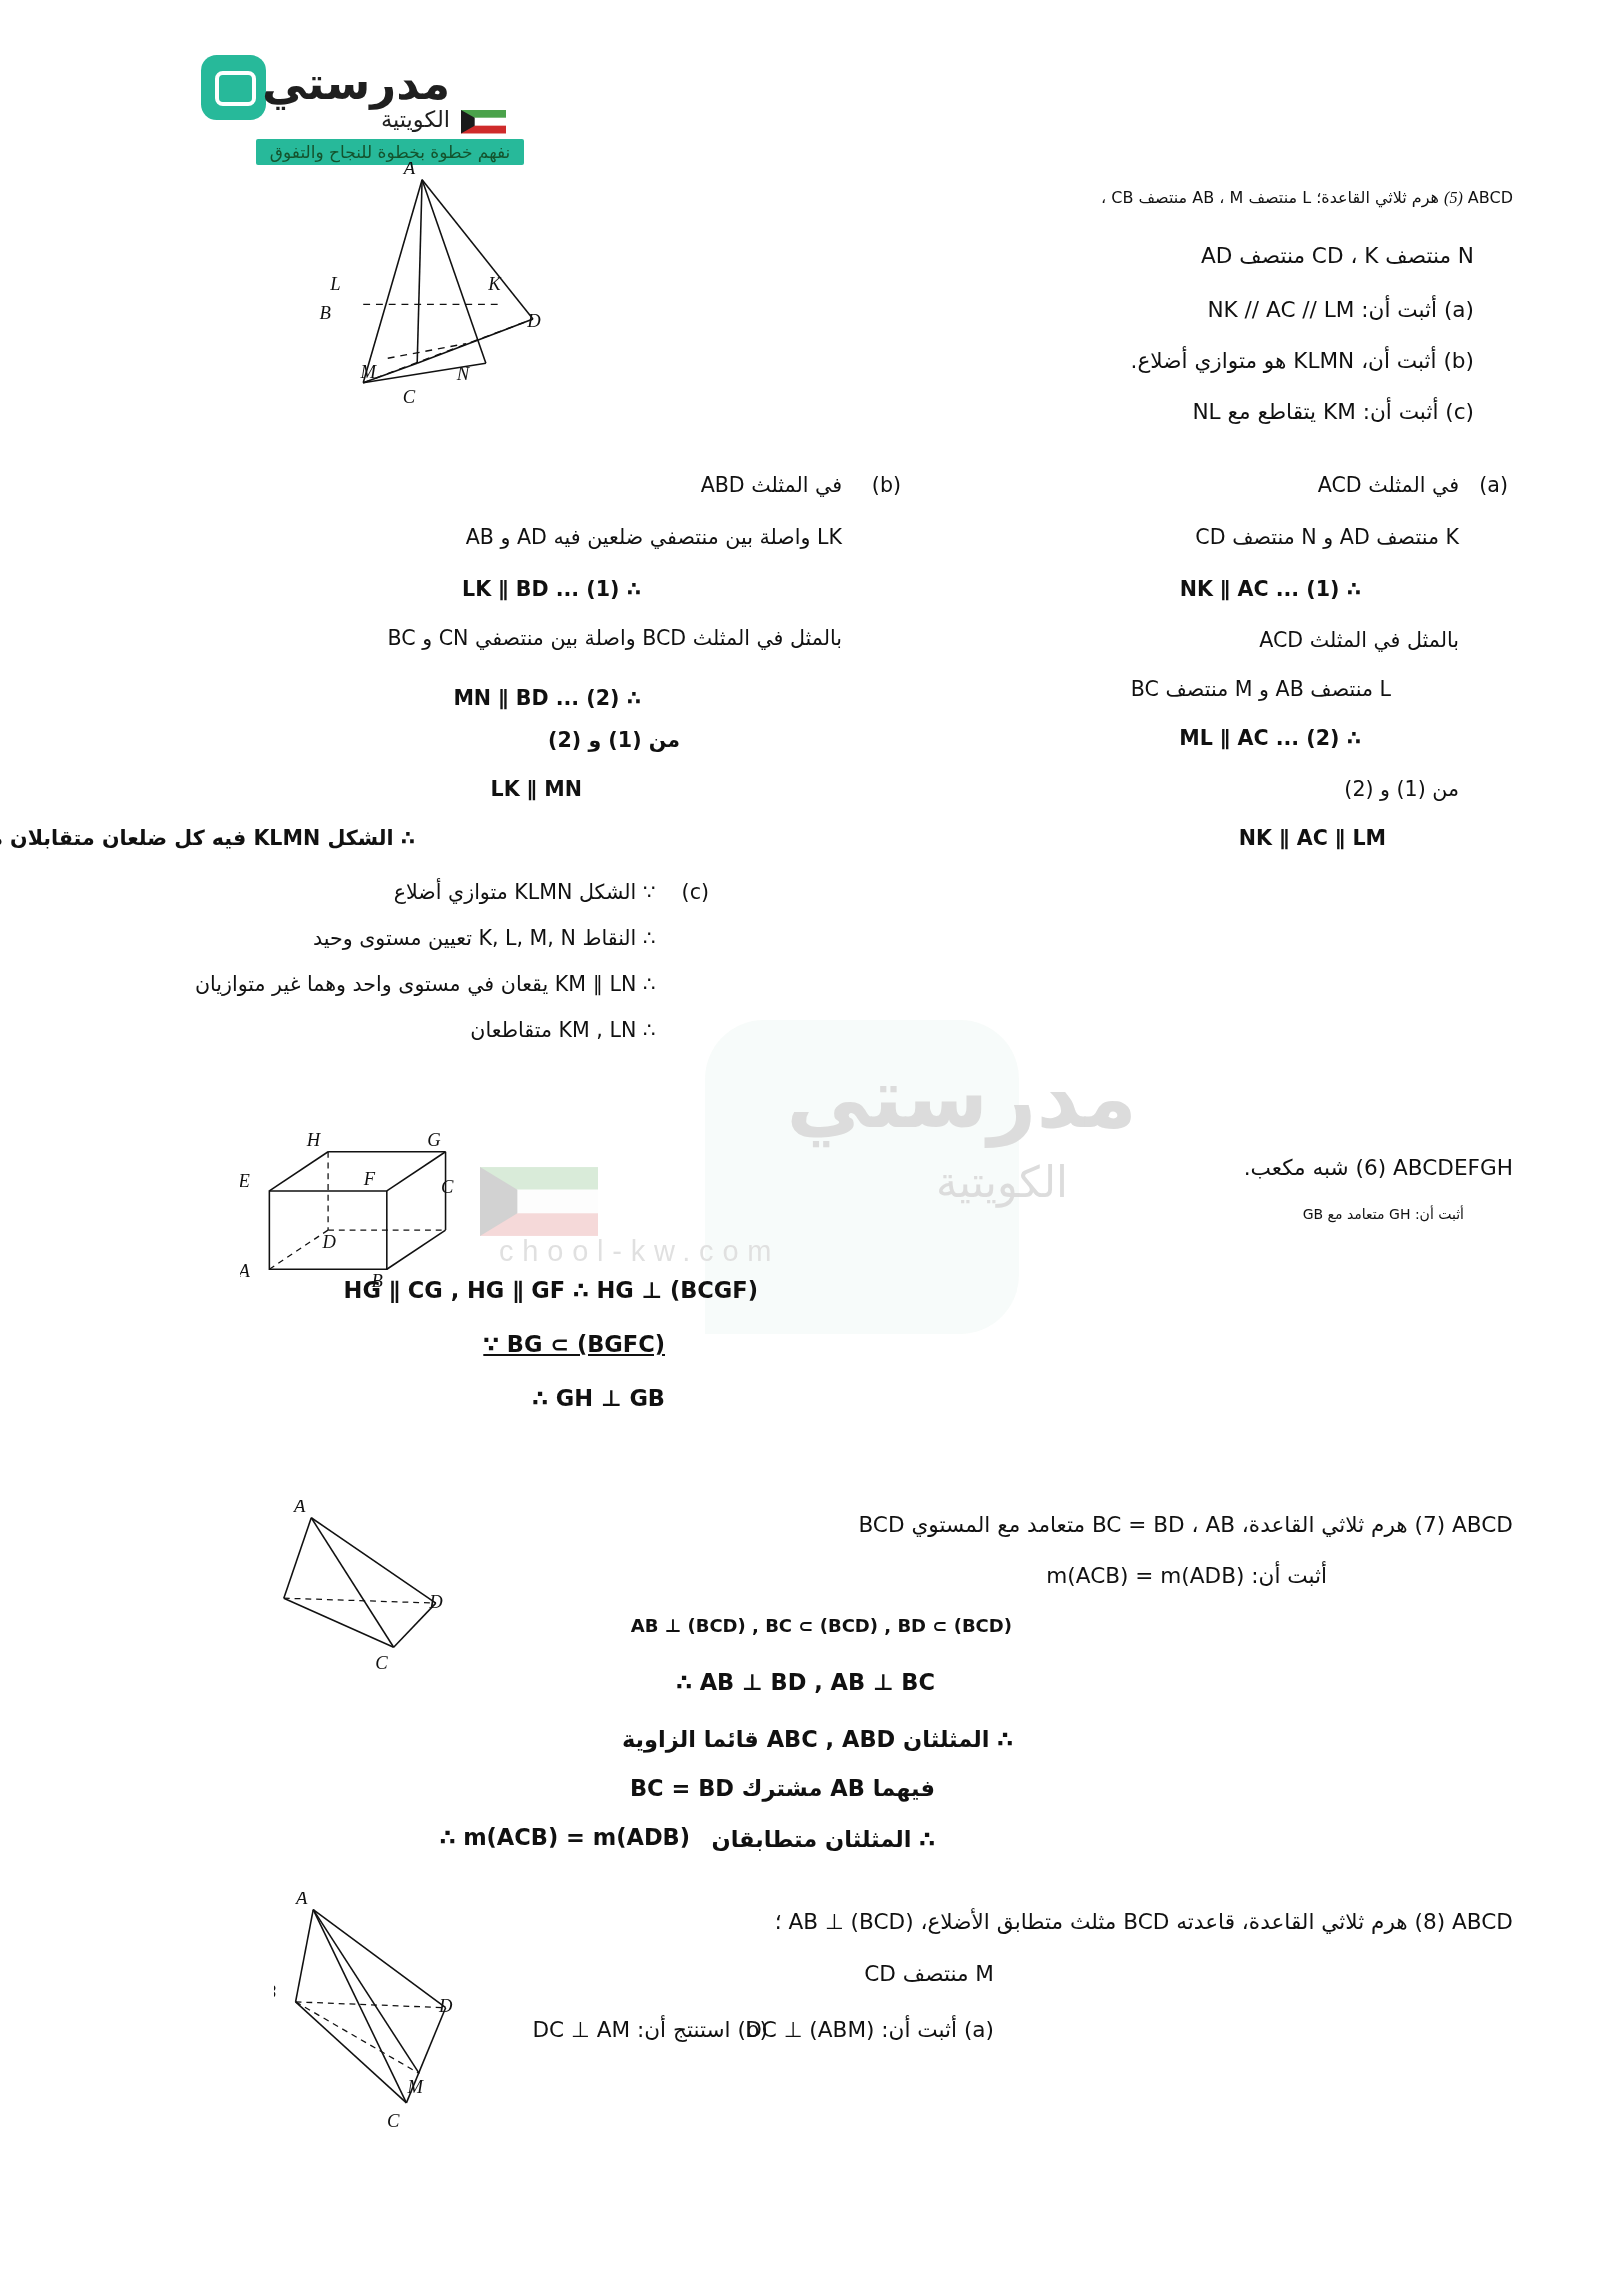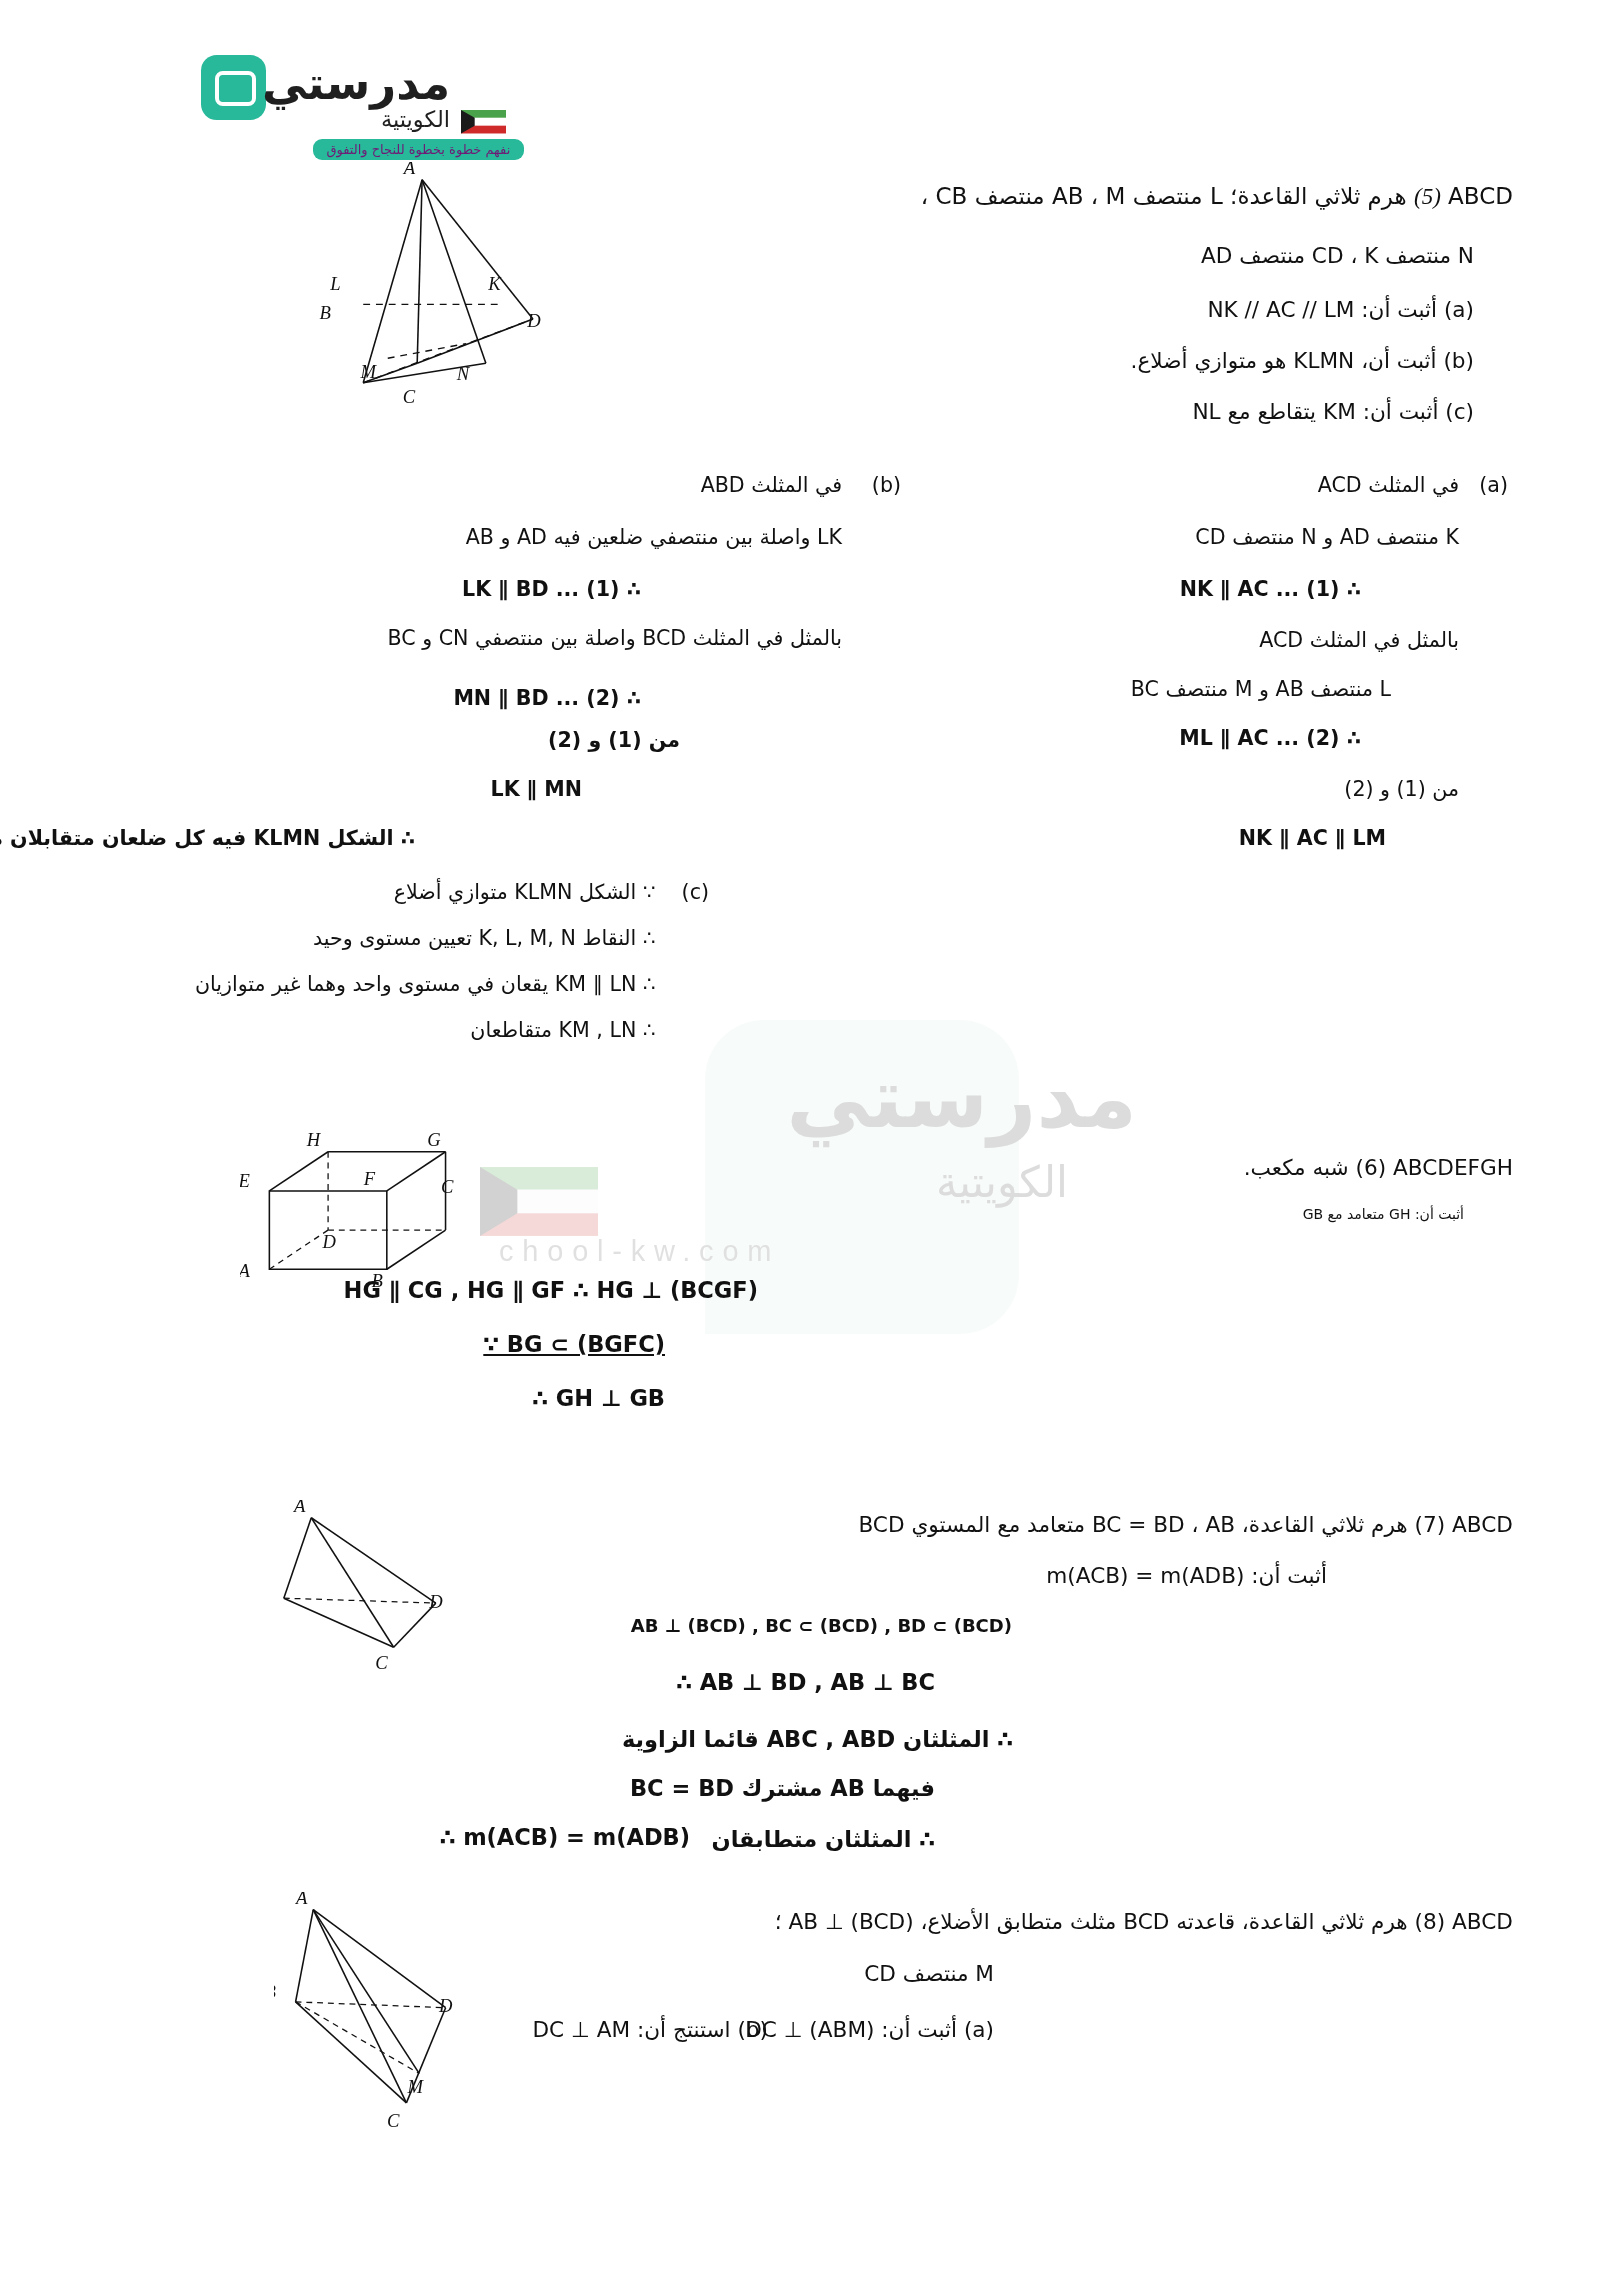--- a/index.html
+++ b/index.html
@@ -82,23 +82,23 @@
     position: absolute; left: 0px; top: 5.9px;
     width: 65px; height: 65px; border-radius: 15.7px;
     background: #27b99a;
   }
   .logo-badge:after{
     content:""; position:absolute; left:13.7px; top:15.7px;
     width:33px; height:27.4px; border:4.9px solid #fff; border-radius:7.8px;
   }
   .logo-tagline {
     position: absolute; right: 0px; top: 90px;
-    background: #27b99a; color: #701a75;
-    font-family: "DejaVu Sans", sans-serif;
-    font-size: 13px; padding: 2.9px 13.7px; border-radius: 9px;
+    background: #27b99a; color: #14532d;
+    font-family: "DejaVu Sans", sans-serif;
+    font-size: 17px; padding: 2.9px 13.7px; border-radius: 2px;
     white-space: nowrap;
   }
   .logo-flag { position:absolute; right: 17.6px; top: 61px; width: 45px; height: 23.5px; }
 
   
   .t {
     position: absolute;
     font-size: 20.6px;
     line-height: 1.5;
     white-space: nowrap;
@@ -136,21 +136,21 @@
     <div class="logo-ar2">الكويتية</div>
     <svg class="logo-flag" viewBox="0 0 46 24">
       <rect x="0" y="0" width="46" height="8" fill="#4aa24a"></rect>
       <rect x="0" y="8" width="46" height="8" fill="#ffffff"></rect>
       <rect x="0" y="16" width="46" height="8" fill="#cf2b2b"></rect>
       <polygon points="0,0 14,8 14,16 0,24" fill="#1a1a1a"></polygon>
     </svg>
     <div class="logo-tagline">نفهم خطوة بخطوة للنجاح والتفوق</div>
   </div>
 
-  <div class="t" style="right:108px; top:179px; font-size:23px;">
+  <div class="t" style="right:108px; top:186px; font-size:16px;">
     <span class="ltr mth" style="font-weight:normal;">(5)</span>
     <span>ABCD هرم ثلاثي القاعدة؛ L منتصف AB ، M منتصف CB ،</span>
   </div>
   <div class="t" style="right:147px; top:240px; font-size:21.6px;">N منتصف CD ، K منتصف AD</div>
   <div class="t" style="right:147px; top:294px; font-size:21.6px;">(a) أثبت أن: NK // AC // LM</div>
   <div class="t" style="right:147px; top:345px; font-size:21.6px;">(b) أثبت أن، KLMN هو متوازي أضلاع.</div>
   <div class="t" style="right:147px; top:396px; font-size:21.6px;">(c) أثبت أن: KM يتقاطع مع NL</div>
 
   <svg class="fig" style="left:270px; top:162px;" width="314" height="265" viewBox="0 0 320 270">
     <g fill="none" stroke="#111" stroke-width="1.6">

